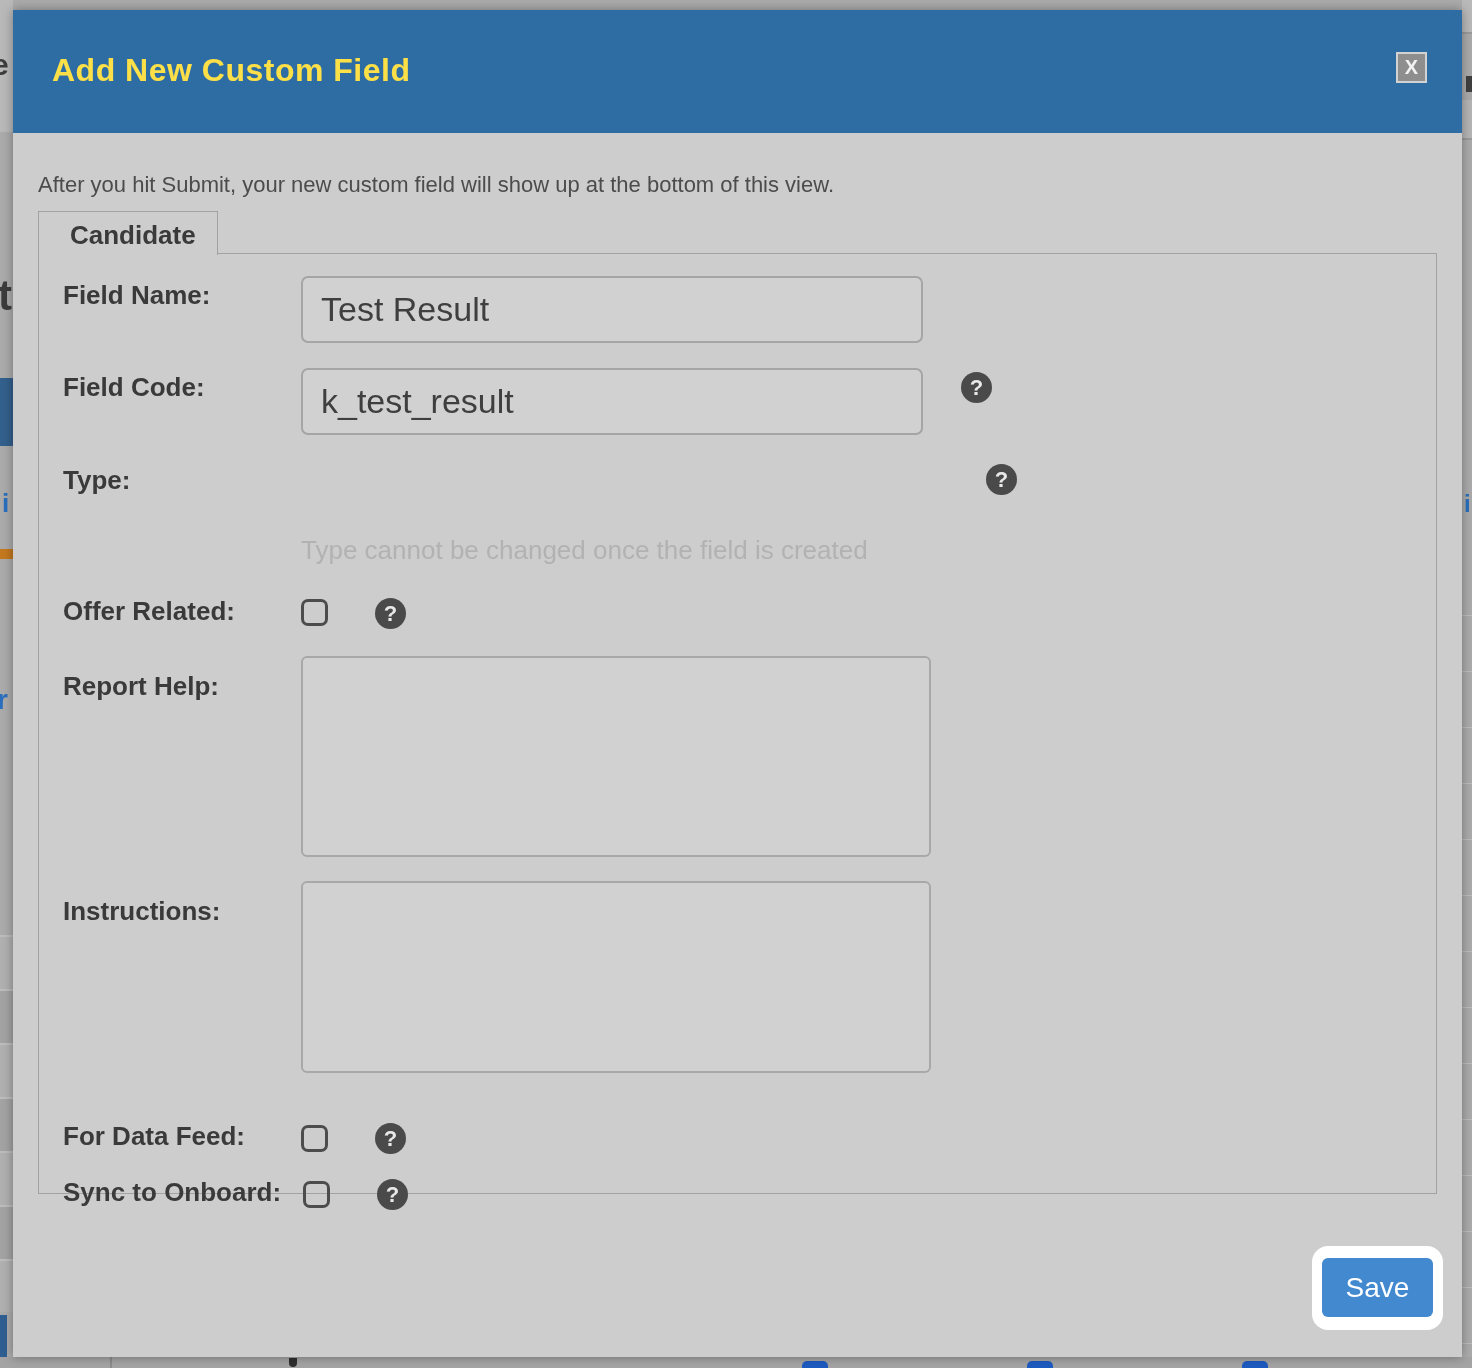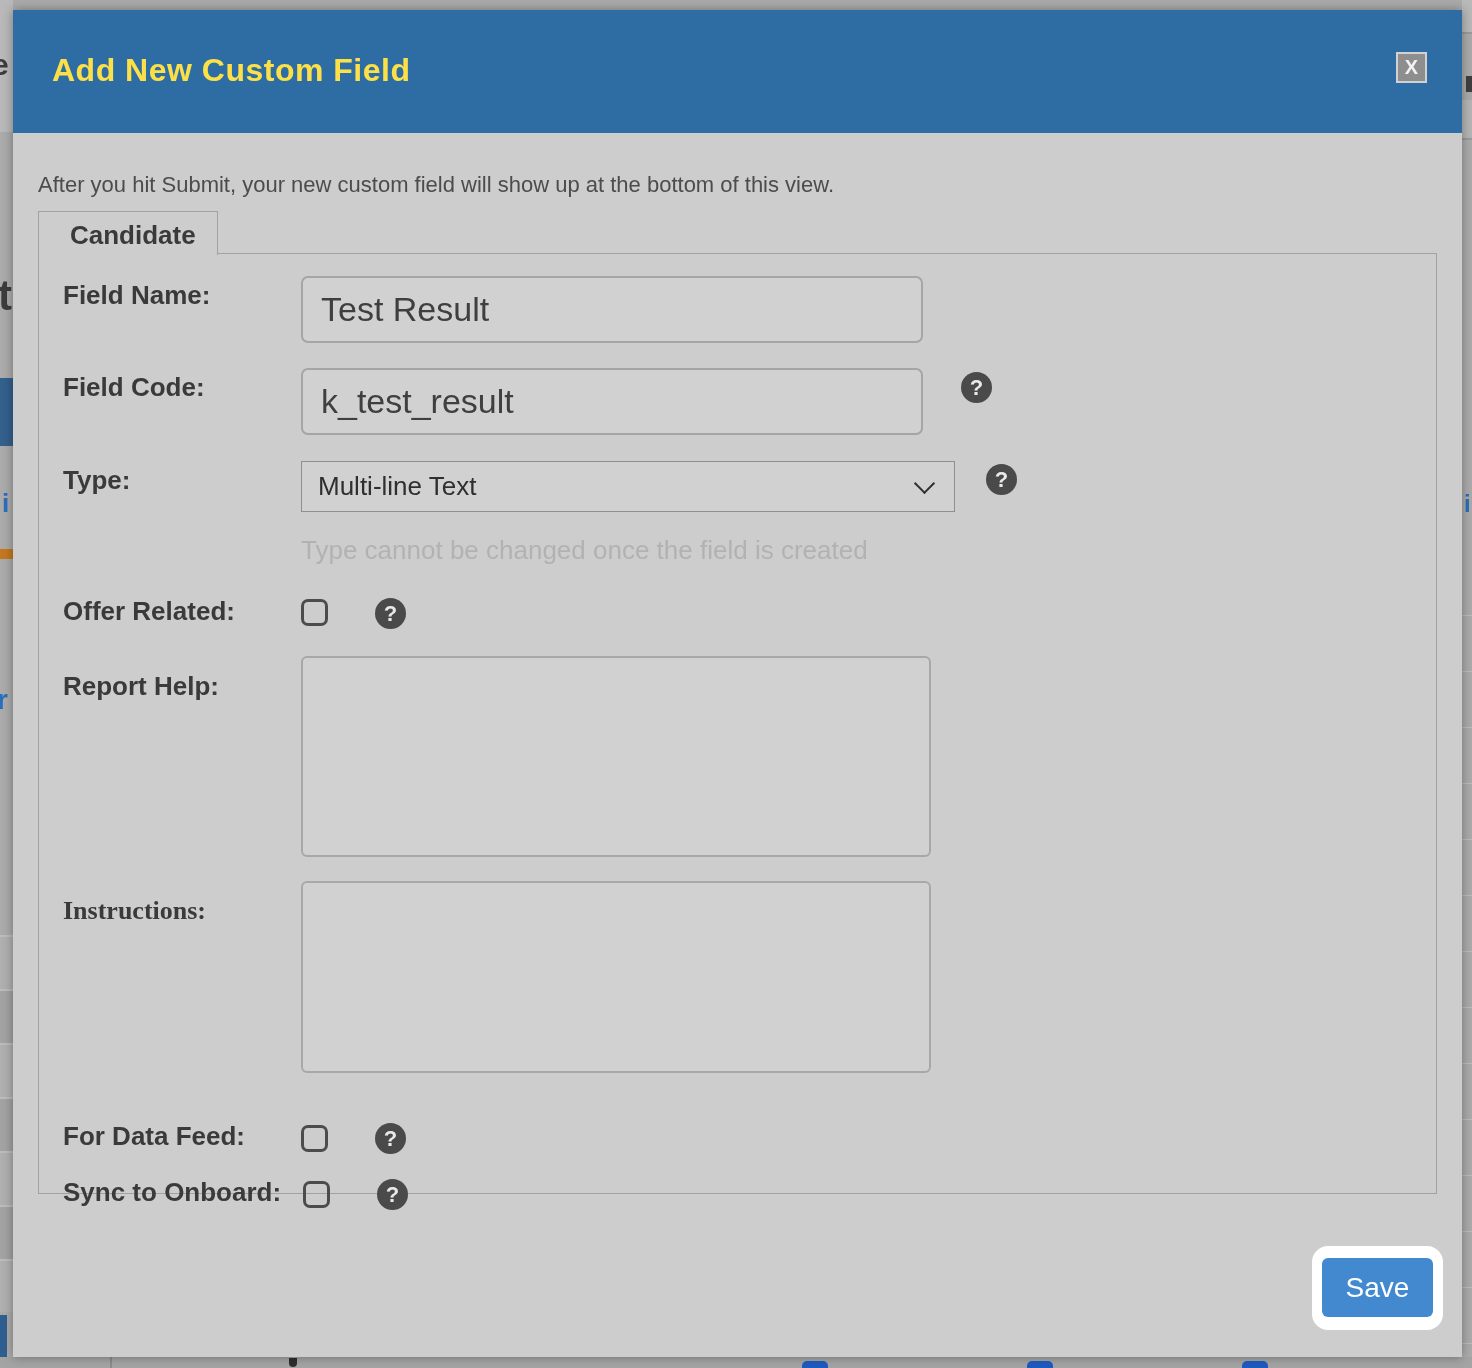--- a/index.html
+++ b/index.html
@@ -187,35 +187,31 @@
     <div class="group-tab">Candidate</div>
 
     <div class="lbl" style="top:26px;">Field Name:</div>
     <input class="txt-input" style="top: 22px;" type="text" value="Test Result">
 
     <div class="lbl" style="top:118px;">Field Code:</div>
     <input class="txt-input" style="top: 114px;" type="text" value="k_test_result">
     <div class="help" style="left:922px;top:118px;">?</div>
 
     <div class="lbl" style="top:211px;">Type:</div>
-    <div class="select" style="top:207px;">
-      <span>Multi-line Text</span>
-      <span class="chevron"></span>
-    </div>
     <div class="help" style="left:947px;top:210px;">?</div>
     <div class="hint">Type cannot be changed once the field is created</div>
 
     <div class="lbl" style="top:342px;">Offer Related:</div>
     <div class="checkbox" style="left:262px;top:345px;"></div>
     <div class="help" style="left:336px;top:344px;">?</div>
 
     <div class="lbl" style="top:417px;">Report Help:</div>
     <textarea class="textarea" style="top: 402px; height: 201px;"></textarea>
 
-    <div class="lbl" style="top:642px;font-family:Liberation Serif, serif;">Instructions:</div>
+    <div class="lbl" style="top:642px;">Instructions:</div>
     <textarea class="textarea" style="top: 627px; height: 192px;"></textarea>
 
     <div class="lbl" style="top:867px;">For Data Feed:</div>
     <div class="checkbox" style="left:262px;top:871px;"></div>
     <div class="help" style="left:336px;top:869px;">?</div>
 
     <div class="lbl" style="top:923px;">Sync to Onboard:</div>
     <div class="checkbox" style="left:264px;top:927px;"></div>
     <div class="help" style="left:338px;top:925px;">?</div>
   </div>

